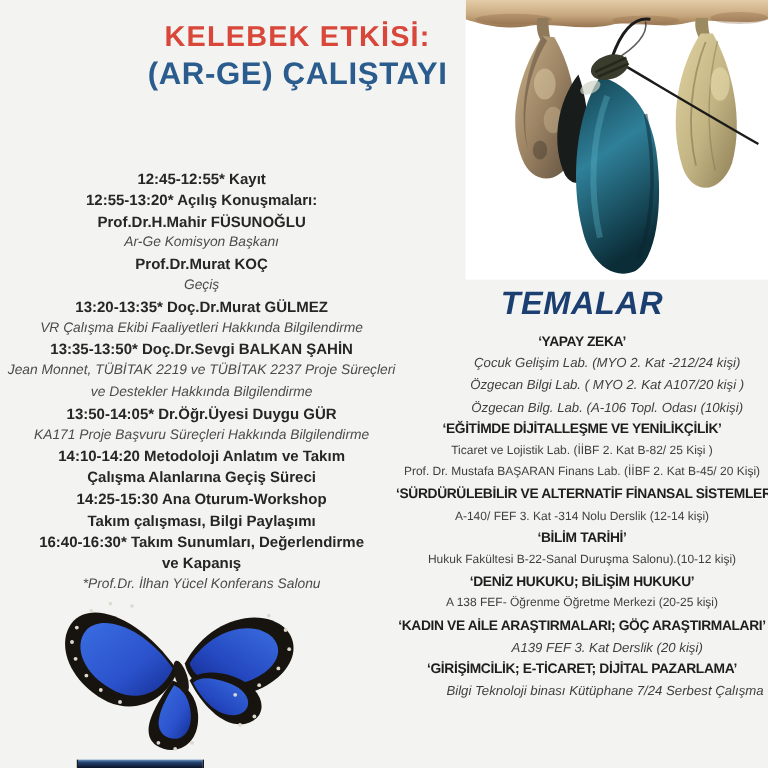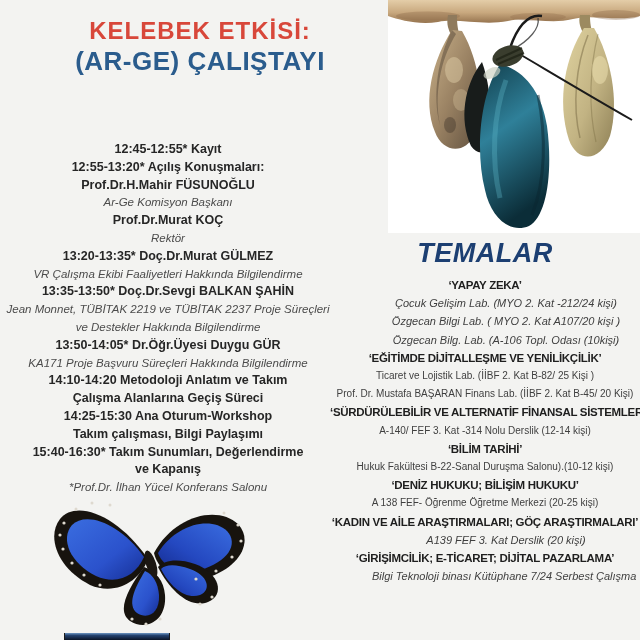--- a/index.html
+++ b/index.html
@@ -3,21 +3,21 @@
 <meta charset="utf-8">
 <style>
   html,body{margin:0;padding:0;}
   body{
     width:640px;height:640px;position:relative;overflow:hidden;
     background:#f3f3f1;
     font-family:"Liberation Sans", sans-serif;
     -webkit-font-smoothing:antialiased;
   }
   
-  .title-block{position:absolute;left:0;top:16px;width:400px;text-align:center;}
+  .title-block{position:absolute;left:0;top:16px;width:400px;text-align:center;padding-left:48px;}
   .title-red{
     font-weight:700;font-size:24px;line-height:30px;letter-spacing:1px;
     color:#d8473a;
   }
   .title-blue{
     font-weight:700;font-size:26px;line-height:31px;letter-spacing:.5px;
     color:#2a5c8d;
   }
   
   .schedule-col{position:absolute;left:2px;top:141px;width:332px;text-align:center;}
@@ -50,33 +50,33 @@
   <div class="title-red">KELEBEK ETKİSİ:</div>
   <div class="title-blue">(AR-GE) ÇALIŞTAYI</div>
 </div>
 
 <div class="schedule-col">
     <div class="line s-b">12:45-12:55* Kayıt</div>
     <div class="line s-b">12:55-13:20* Açılış Konuşmaları:</div>
     <div class="line s-b">Prof.Dr.H.Mahir FÜSUNOĞLU</div>
     <div class="line s-i">Ar-Ge Komisyon Başkanı</div>
     <div class="line s-b">Prof.Dr.Murat KOÇ</div>
-    <div class="line s-i">Rektör</div>
+    <div class="line s-i">Geçiş</div>
     <div class="line s-b">13:20-13:35* Doç.Dr.Murat GÜLMEZ</div>
     <div class="line s-i">VR Çalışma Ekibi Faaliyetleri Hakkında Bilgilendirme</div>
     <div class="line s-b">13:35-13:50* Doç.Dr.Sevgi BALKAN ŞAHİN</div>
     <div class="line s-i">Jean Monnet, TÜBİTAK 2219 ve TÜBİTAK 2237 Proje Süreçleri</div>
     <div class="line s-i">ve Destekler Hakkında Bilgilendirme</div>
     <div class="line s-b">13:50-14:05* Dr.Öğr.Üyesi Duygu GÜR</div>
     <div class="line s-i">KA171 Proje Başvuru Süreçleri Hakkında Bilgilendirme</div>
     <div class="line s-b">14:10-14:20 Metodoloji Anlatım ve Takım</div>
     <div class="line s-b">Çalışma Alanlarına Geçiş Süreci</div>
     <div class="line s-b">14:25-15:30 Ana Oturum-Workshop</div>
     <div class="line s-b">Takım çalışması, Bilgi Paylaşımı</div>
-    <div class="line s-b">15:40-16:30* Takım Sunumları, Değerlendirme</div>
+    <div class="line s-b">16:40-16:30* Takım Sunumları, Değerlendirme</div>
     <div class="line s-b">ve Kapanış</div>
     <div class="line s-i">*Prof.Dr. İlhan Yücel Konferans Salonu</div>
   </div>
 
 <div class="themes-col">
   <div class="themes-heading">TEMALAR</div>
   <div>
       <div class="line t-h">‘YAPAY ZEKA’</div>
       <div class="line t-i">Çocuk Gelişim Lab. (MYO 2. Kat -212/24 kişi)</div>
       <div class="line t-i">Özgecan Bilgi Lab. ( MYO 2. Kat A107/20 kişi )</div>

